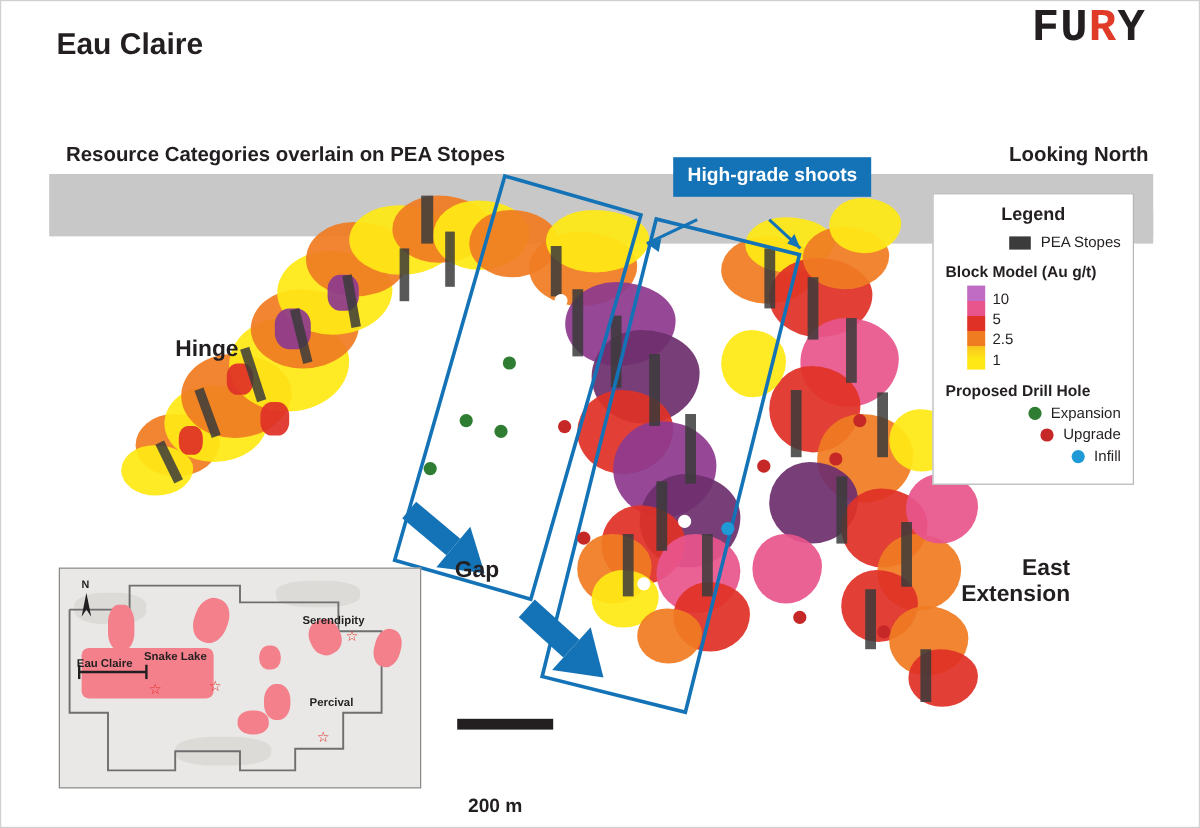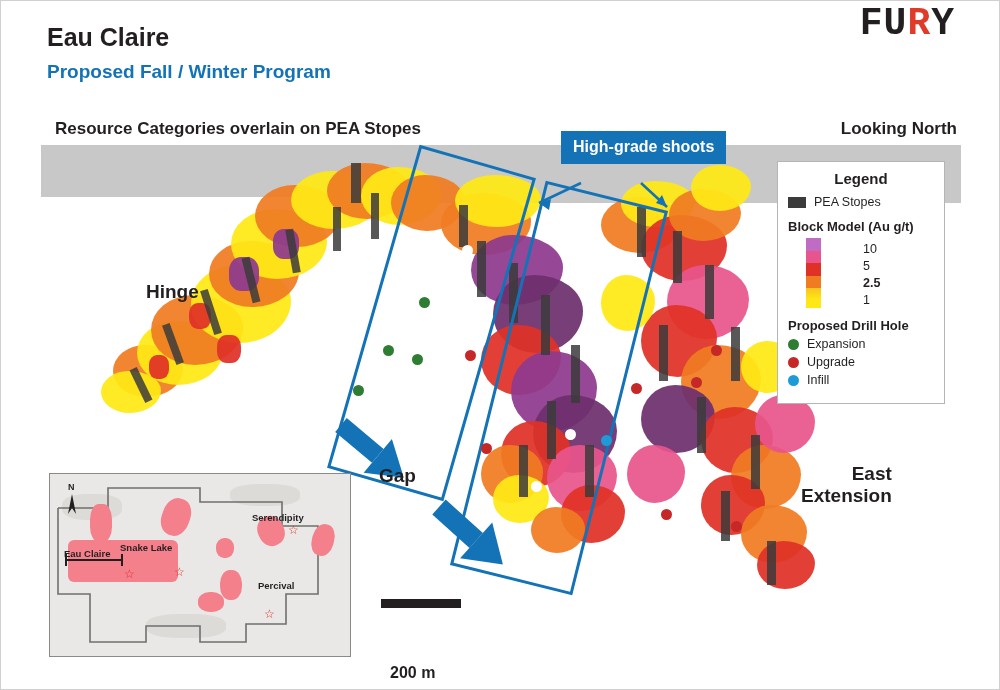--- a/index.html
+++ b/index.html
@@ -158,20 +158,21 @@
     font-weight: bold;
     color: #231f20;
     margin-bottom: 8px;
   }
   .legend-row {
     display: flex;
     align-items: center;
     margin: 4px 0;
     font-size: 12.5px;
     color: #231f20;
+    justify-content: flex-end;
   }
   .legend-row .swatch {
     width: 18px;
     height: 11px;
     margin-right: 8px;
     flex: 0 0 auto;
   }
   .legend-sub {
     font-size: 13px;
     font-weight: bold;
@@ -203,21 +204,20 @@
     position: relative;
     margin-left: 6px;
     width: 60px;
     height: 70px;
     font-size: 12.5px;
     color: #231f20;
   }
   .ramp-labels span {
     position: absolute;
     left: 0;
-    margin-left: 36px;
   }
   .dot {
     width: 11px;
     height: 11px;
     border-radius: 50%;
     margin-right: 8px;
     flex: 0 0 auto;
   }
 
   
@@ -302,21 +302,20 @@
     height: 500px;
     pointer-events: none;
   }
 </style>
 </head>
 <body>
 
 <div id="page">
 
   <div class="title">Eau Claire</div>
-  <div class="subtitle">Proposed Fall / Winter Program</div>
   <div class="logo"><span>FU</span><span class="accent">R</span><span>Y</span></div>
 
   <div class="section-caption">Resource Categories overlain on PEA Stopes</div>
   <div class="looking-north">Looking North</div>
 
   <div class="map-area">
 
     <div class="overburden"></div>
     <div class="overburden b"></div>
 
@@ -454,21 +453,21 @@
         <span class="swatch" style="background:#3b3b3b;"></span>
         <span>PEA Stopes</span>
       </div>
 
       <div class="legend-sub">Block Model (Au g/t)</div>
       <div class="ramp-wrap">
         <div class="ramp"></div>
         <div class="ramp-labels">
           <span style="top:4px;">10</span>
           <span style="top:21px;">5</span>
-          <span style="top:38px;font-weight:bold;">2.5</span>
+          <span style="top:38px;">2.5</span>
           <span style="top:55px;">1</span>
         </div>
       </div>
 
       <div class="legend-sub">Proposed Drill Hole</div>
       <div class="legend-row">
         <span class="dot" style="background:#2e7d32;"></span>
         <span>Expansion</span>
       </div>
       <div class="legend-row">

